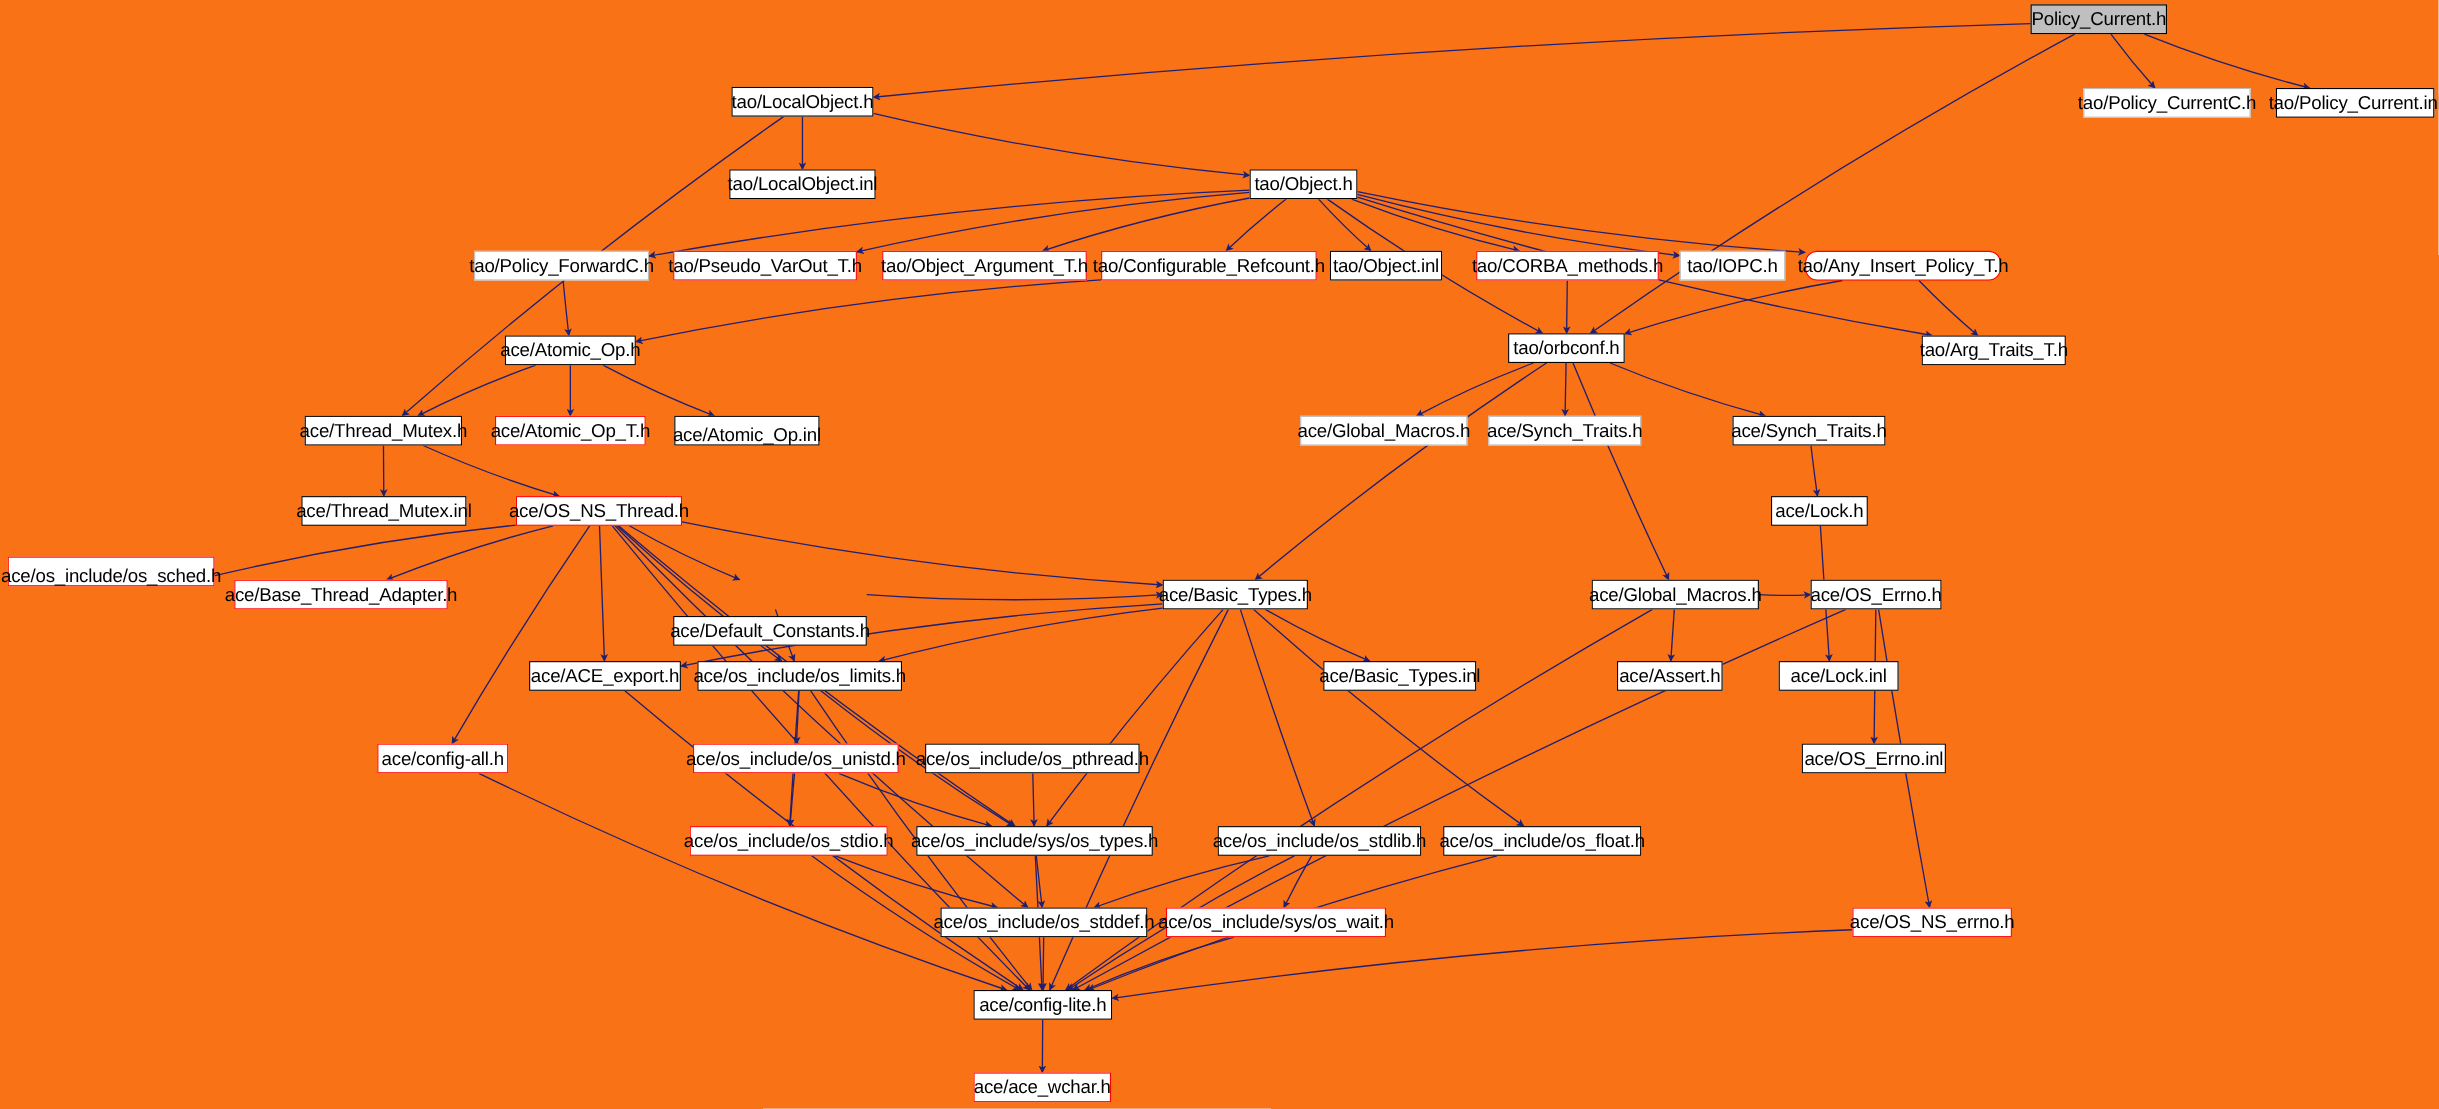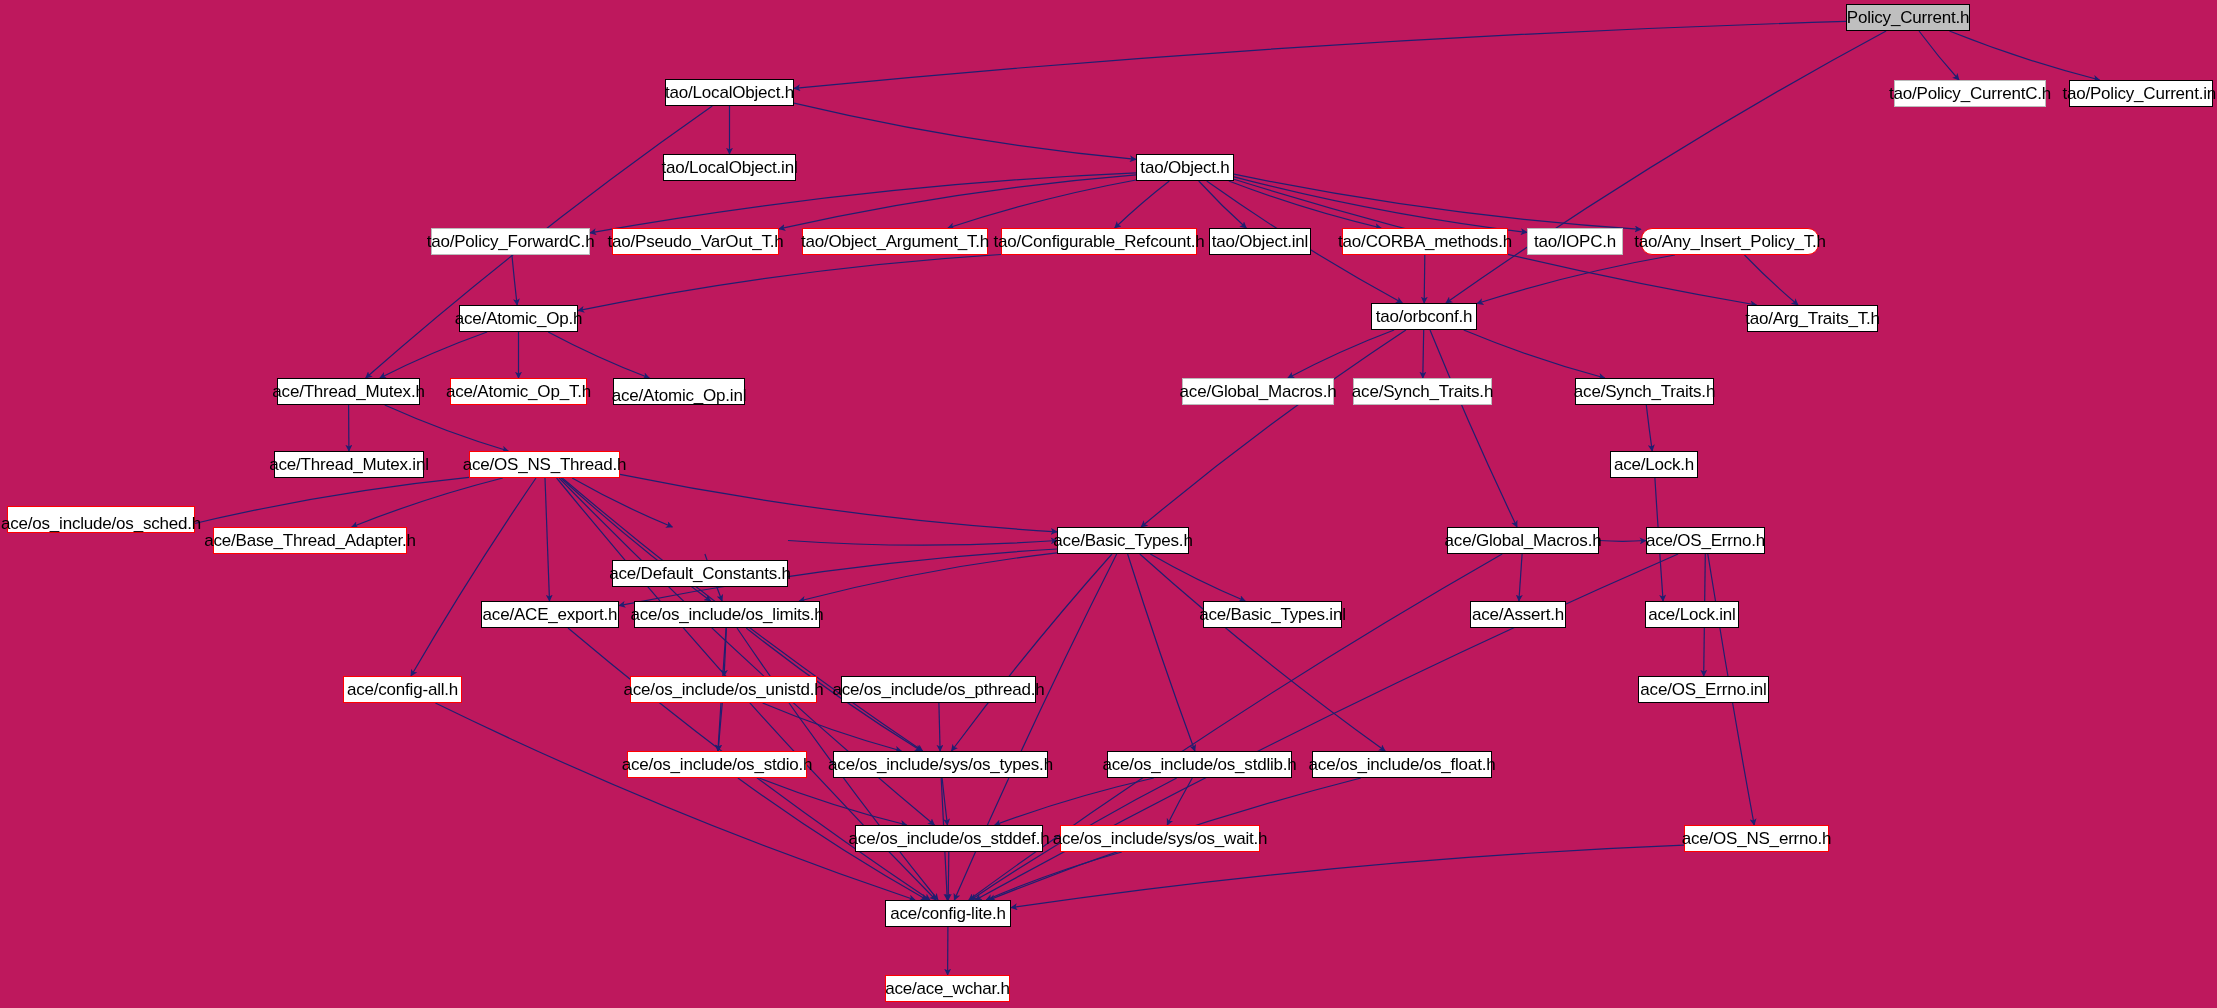--- a/index.html
+++ b/index.html
@@ -4,21 +4,21 @@
 <style>
   html, body {
     margin: 0;
     padding: 0;
     background: #ffffff;
   }
   #graph-root {
     position: relative;
     width: 2217px;
     height: 1008px;
-    background: #be185d;
+    background: #f97316;
     font-family: "Liberation Sans", sans-serif;
     overflow: hidden;
   }
   svg#edges-layer {
     position: absolute;
     left: 0;
     top: 0;
     width: 2217px;
     height: 1008px;
   }
@@ -238,21 +238,21 @@
       </div>
       <div class="node border-black" style="left: 634px; top: 601px; width: 186px; height: 27px;">
         <span class="label">ace/os_include/os_limits.h</span>
       </div>
       <div class="node border-black" style="left: 1203px; top: 601px; width: 139px; height: 27px;">
         <span class="label">ace/Basic_Types.inl</span>
       </div>
       <div class="node border-black" style="left: 1470px; top: 601px; width: 96px; height: 27px;">
         <span class="label">ace/Assert.h</span>
       </div>
-      <div class="node border-black" style="left: 1617px; top: 601px; width: 94px; height: 27px; margin-left: 28px;">
+      <div class="node border-black" style="left: 1617px; top: 601px; width: 109px; height: 27px;">
         <span class="label">ace/Lock.inl</span>
       </div>
       <div class="node border-red" style="left: 343px; top: 676px; width: 119px; height: 27px;">
         <span class="label">ace/config-all.h</span>
       </div>
       <div class="node border-red" style="left: 630px; top: 676px; width: 187px; height: 27px;">
         <span class="label">ace/os_include/os_unistd.h</span>
       </div>
       <div class="node border-black" style="left: 841px; top: 676px; width: 195px; height: 27px;">
         <span class="label">ace/os_include/os_pthread.h</span>

